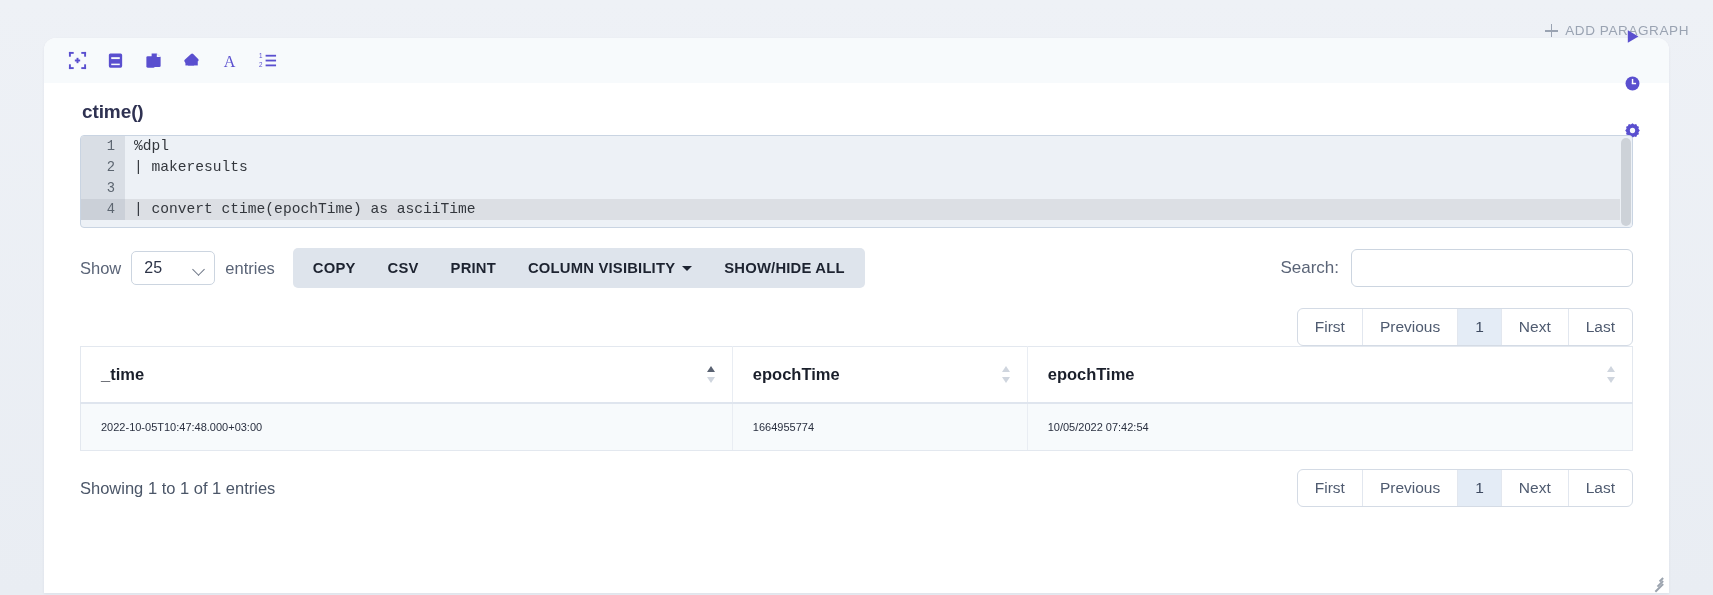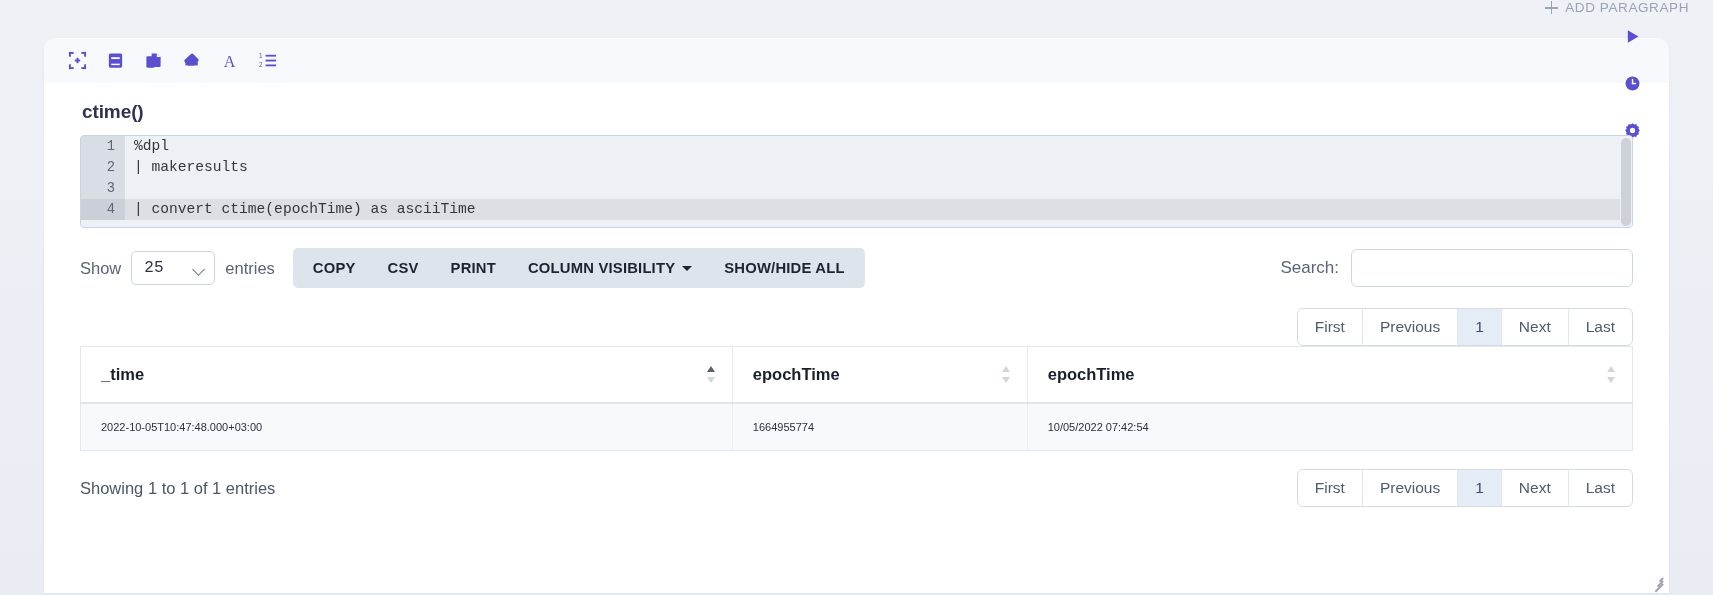--- a/index.html
+++ b/index.html
@@ -10,21 +10,21 @@
     font-family: "Liberation Sans", sans-serif;
   }
   body {
     background: linear-gradient(180deg, #eef1f6 0%, #e9edf3 100%);
   }
 
   
   .topbar {
     height: 38px;
     display: flex;
-    align-items: flex-start;
+    align-items: flex-end;
     justify-content: flex-end;
     padding-right: 24px;
     margin-left: 48px;
   }
   .add-paragraph {
     display: flex;
     align-items: center;
     gap: 7px;
     color: #9aa3b2;
     font-size: 13.5px;
@@ -147,21 +147,20 @@
     border-radius: 5px;
     background: #fff;
     height: 34px;
     width: 84px;
     display: flex;
     align-items: center;
     padding: 0 12px;
     color: #2c3347;
     font-size: 16px;
     cursor: pointer;
-    font-family: Liberation Mono, monospace;
   }
   .select-box .caret {
     position: absolute; right: 11px; top: 13px;
     width: 9px; height: 9px;
     border-left: 1.7px solid #6c7585;
     border-bottom: 1.7px solid #6c7585;
     transform: rotate(-45deg);
   }
 
   .btn-group {

